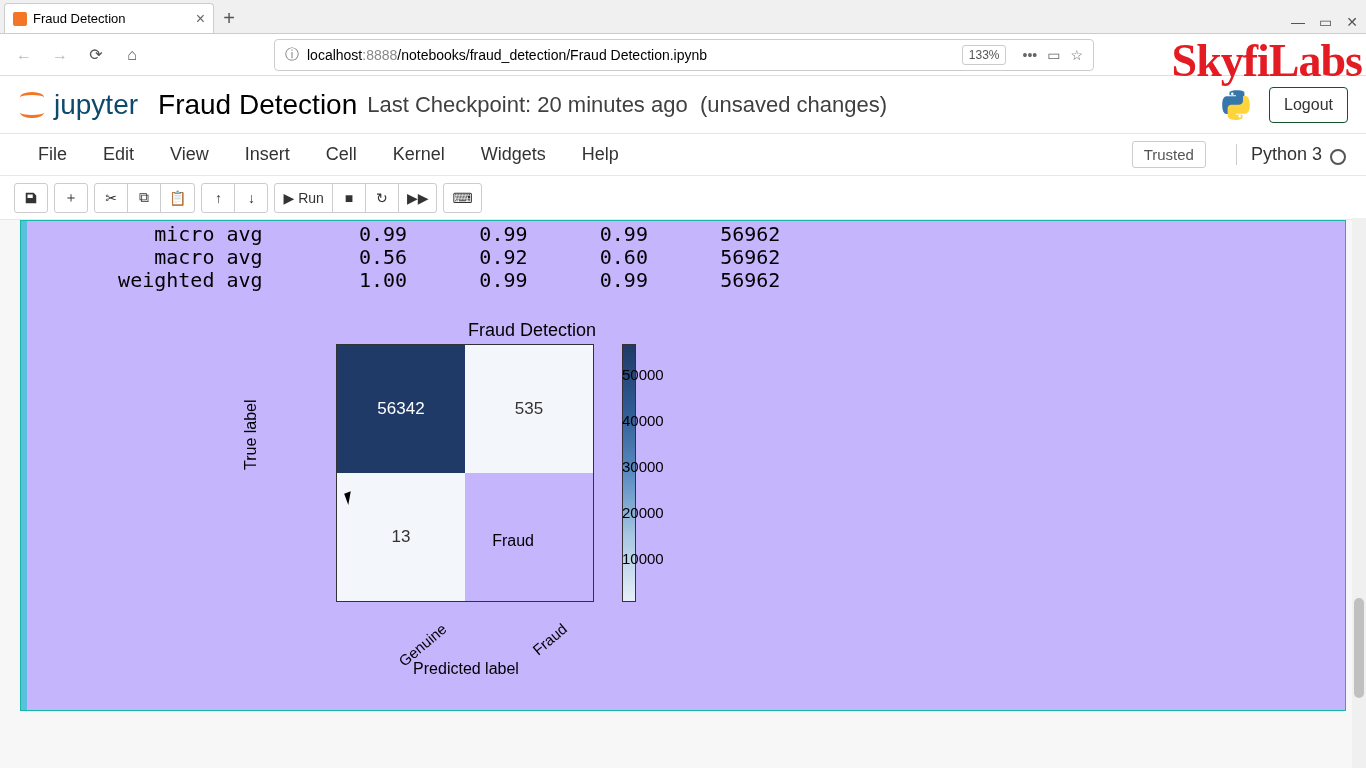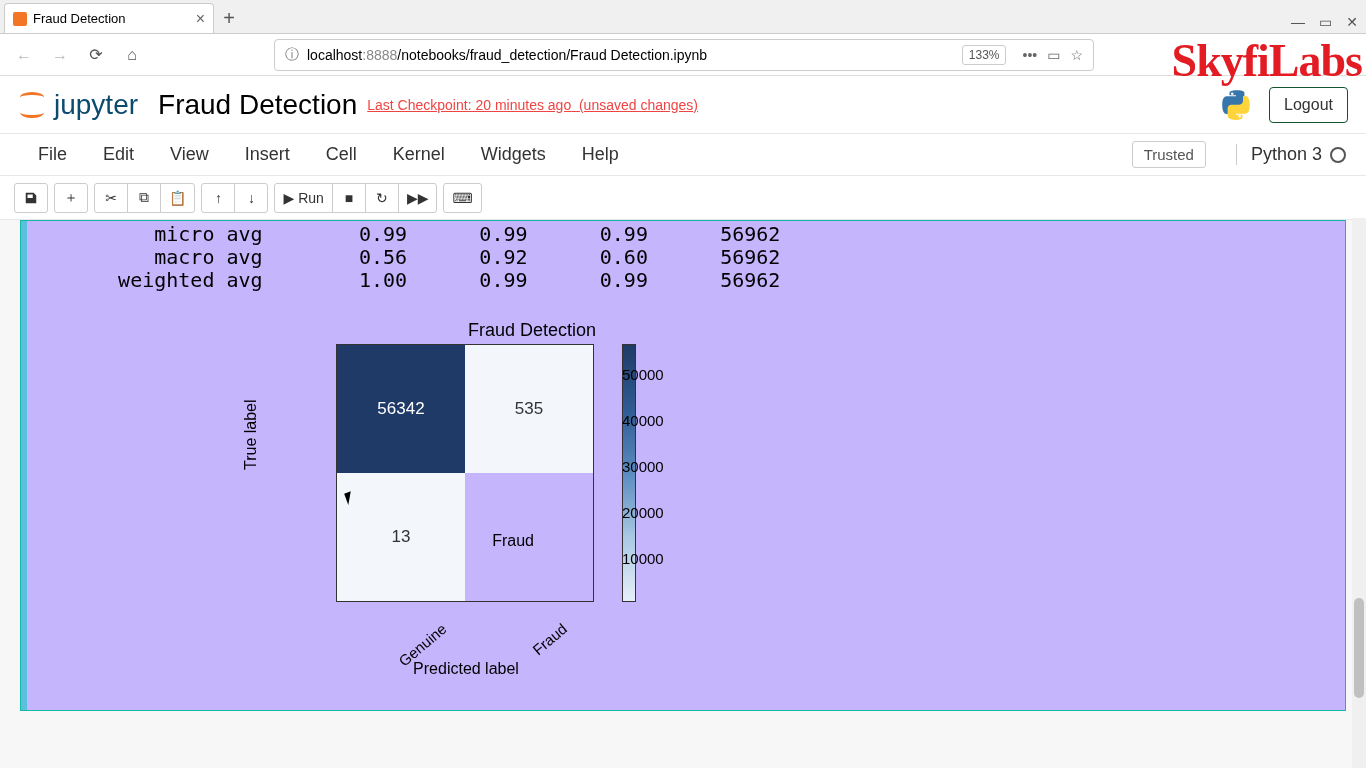--- a/index.html
+++ b/index.html
@@ -29,31 +29,31 @@
   .url-actions span { cursor: pointer; }
 
   
   .jupyter-header { height: 58px; display: flex; align-items: center; padding: 0 18px; border-bottom: 1px solid #e7e7e7; }
   .jupyter-logo { display: flex; align-items: center; gap: 2px; font-size: 28px; color: #0c4a6e; font-weight: 300; }
   .logo-orb { position: relative; width: 28px; height: 28px; margin-right: 6px; }
   .logo-orb::before, .logo-orb::after { content: ""; position: absolute; left: 2px; right: 2px; height: 8px; border: 3px solid #f37626; border-left: none; border-right: none; border-radius: 50%; }
   .logo-orb::before { top: 1px; border-bottom: none; }
   .logo-orb::after { bottom: 1px; border-top: none; }
   .nb-title { font-size: 28px; color: #000; font-weight: 400; margin-left: 20px; }
-  .nb-checkpoint { font-size: 14px; color: #ef4444; margin-left: 10px; text-decoration: underline; }
+  .nb-checkpoint { font-size: 22px; color: #404040; margin-left: 10px; }
   .header-spacer { flex: 1; }
   .python-logo { width: 34px; height: 34px; margin-right: 16px; }
   .logout-btn { border: 1px solid #14532d; border-radius: 4px; padding: 8px 14px; font-size: 16px; color: #333; background: #fff; cursor: pointer; }
 
   
   .menu-bar { height: 42px; display: flex; align-items: center; padding: 0 20px; border-bottom: 1px solid #e7e7e7; }
   .menu-item { padding: 0 18px; font-size: 18px; color: #333; cursor: pointer; }
   .menu-spacer { flex: 1; }
   .trusted { border: 1px solid #ccc; border-radius: 3px; padding: 4px 11px; font-size: 15px; color: #555; margin-right: 30px; }
-  .kernel-status { display: flex; align-items: center; gap: 8px; font-size: 18px; color: #333; border-left: 1px solid #ccc; padding-left: 14px; }
+  .kernel-status { display: flex; align-items: flex-end; gap: 8px; font-size: 18px; color: #333; border-left: 1px solid #ccc; padding-left: 14px; }
   .kernel-status .circle { width: 16px; height: 16px; border: 2px solid #555; border-radius: 50%; }
 
   
   .toolbar { height: 44px; display: flex; align-items: center; padding: 0 14px; gap: 6px; border-bottom: 1px solid #e7e7e7; }
   .tb-group { display: flex; }
   .tb-btn { border: 1px solid #ccc; background: #fff; height: 30px; min-width: 34px; display: flex; align-items: center; justify-content: center; cursor: pointer; font-size: 14px; color: #333; padding: 0 8px; }
   .tb-group .tb-btn { border-radius: 0; margin-left: -1px; }
   .tb-group .tb-btn:first-child { border-radius: 3px 0 0 3px; margin-left: 0; }
   .tb-group .tb-btn:last-child { border-radius: 0 3px 3px 0; }
   .tb-btn.single { border-radius: 3px; }

